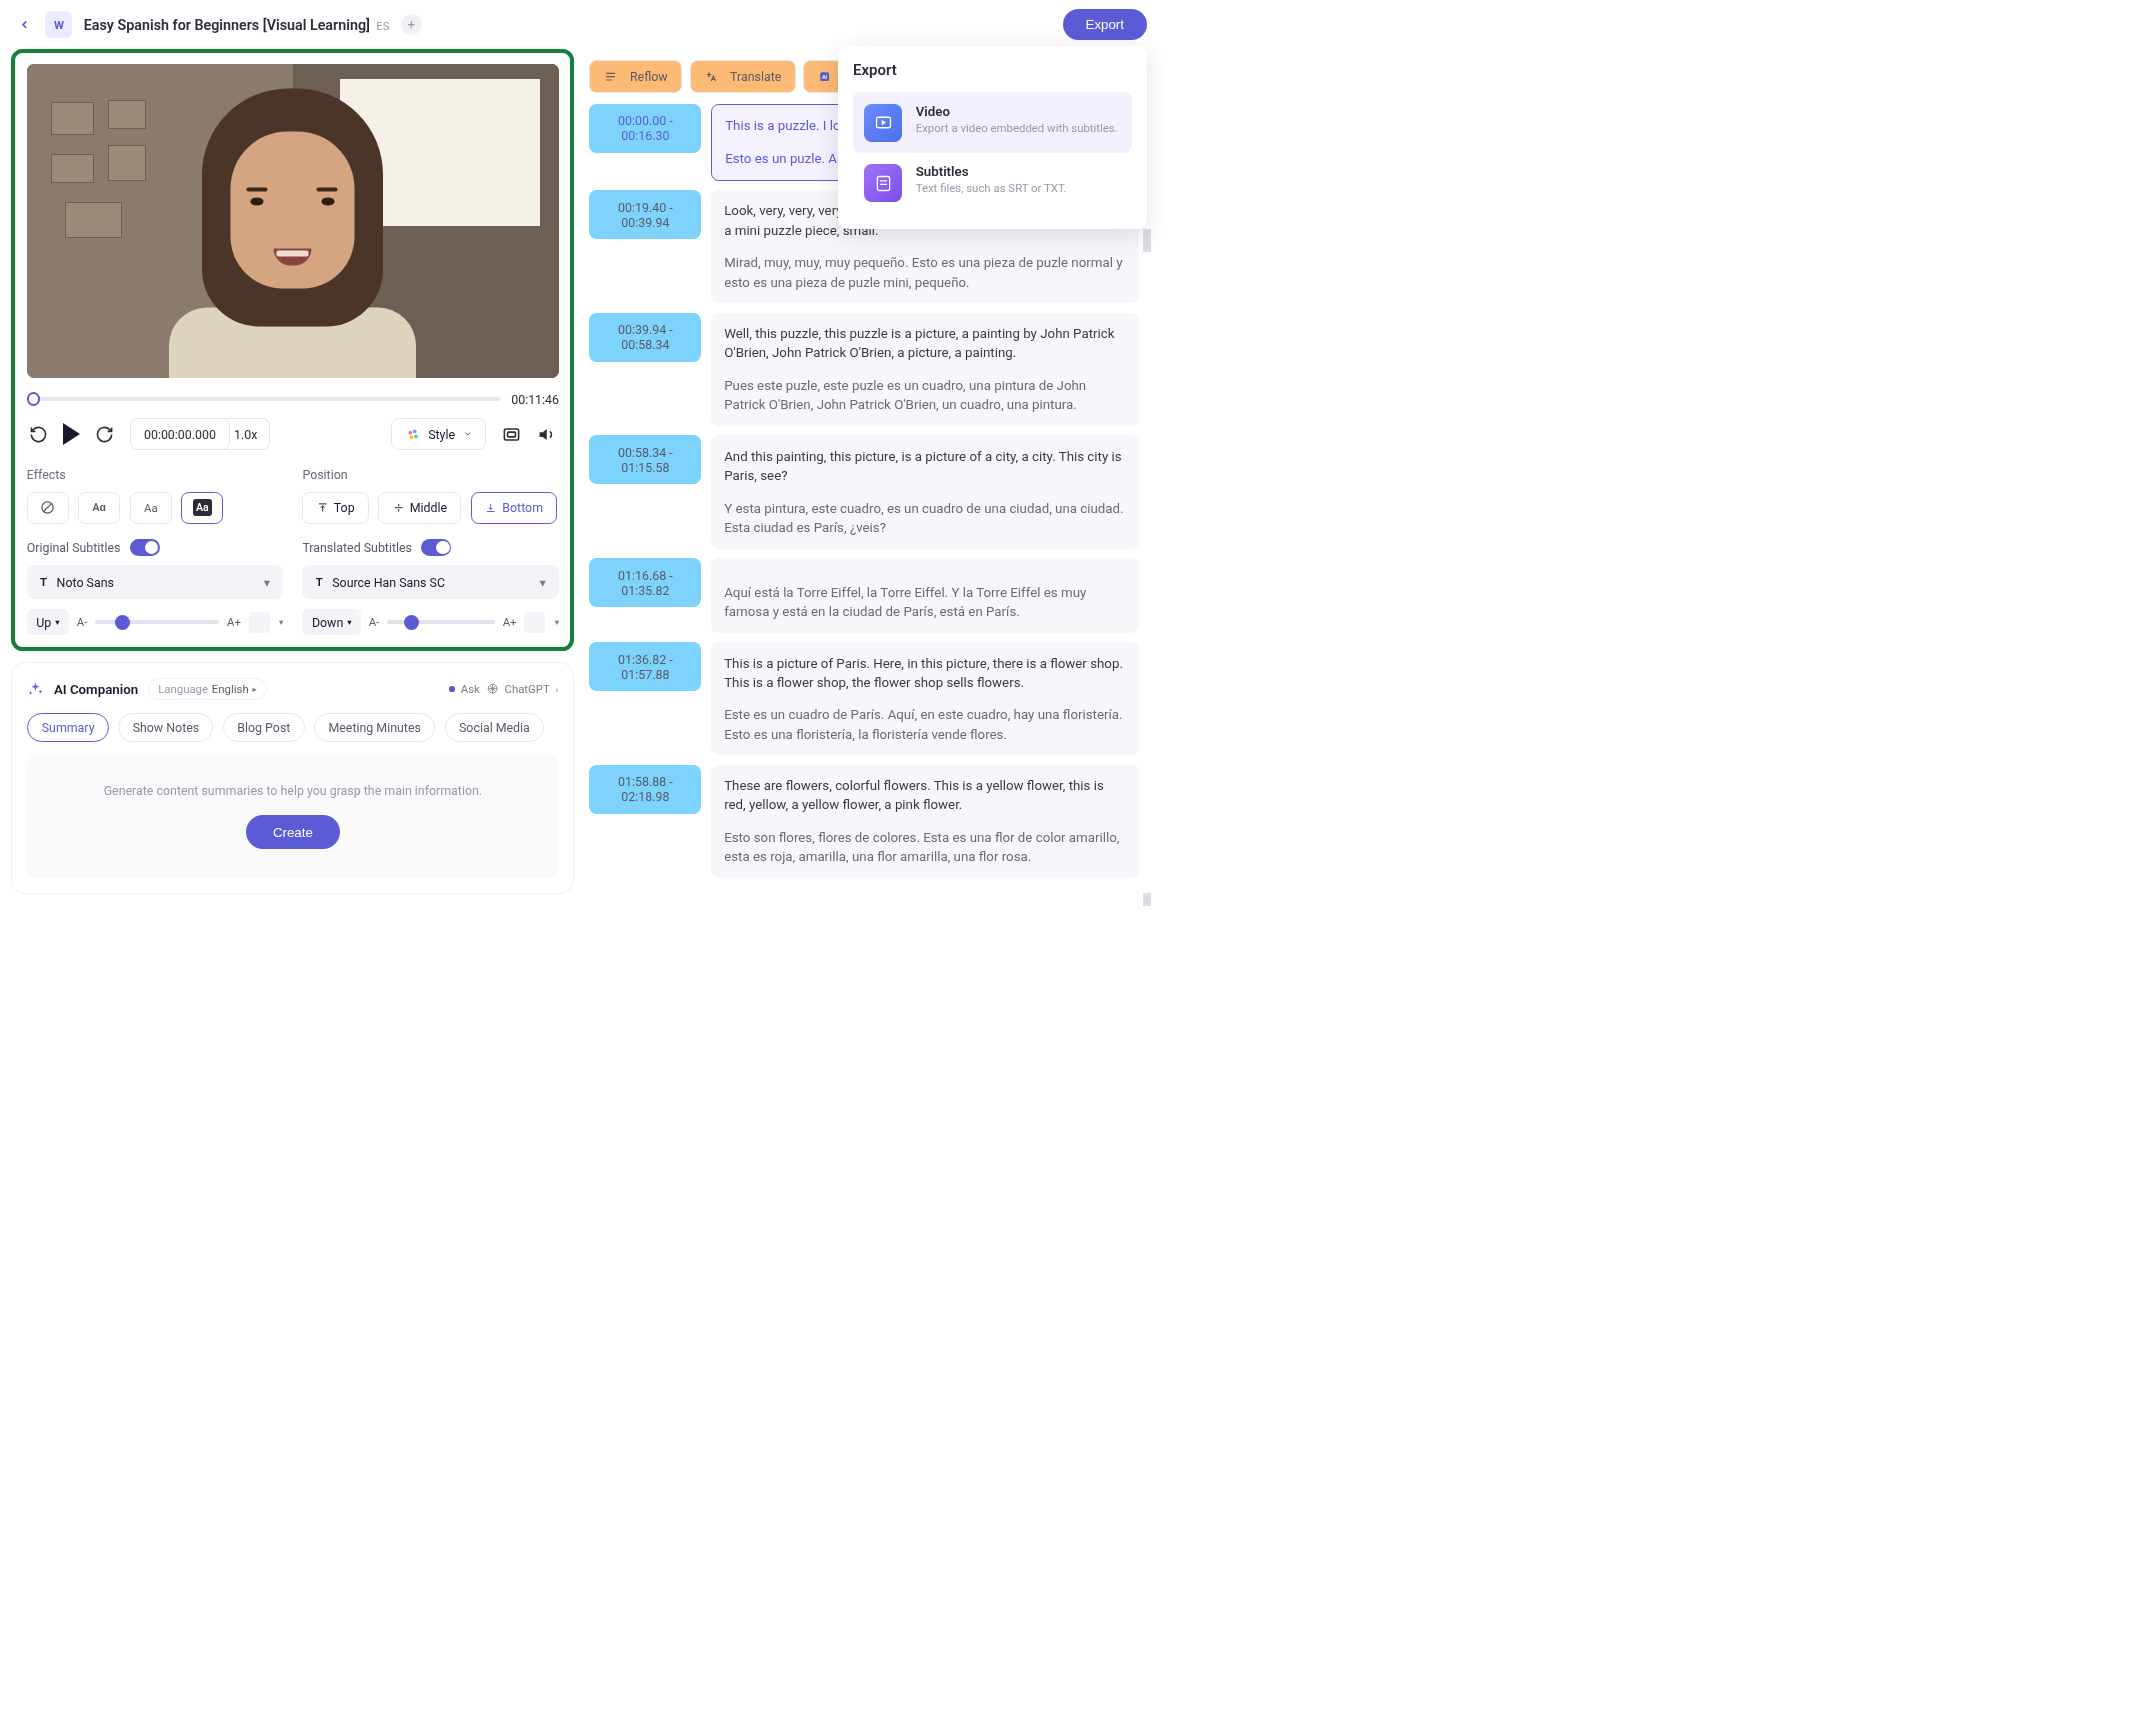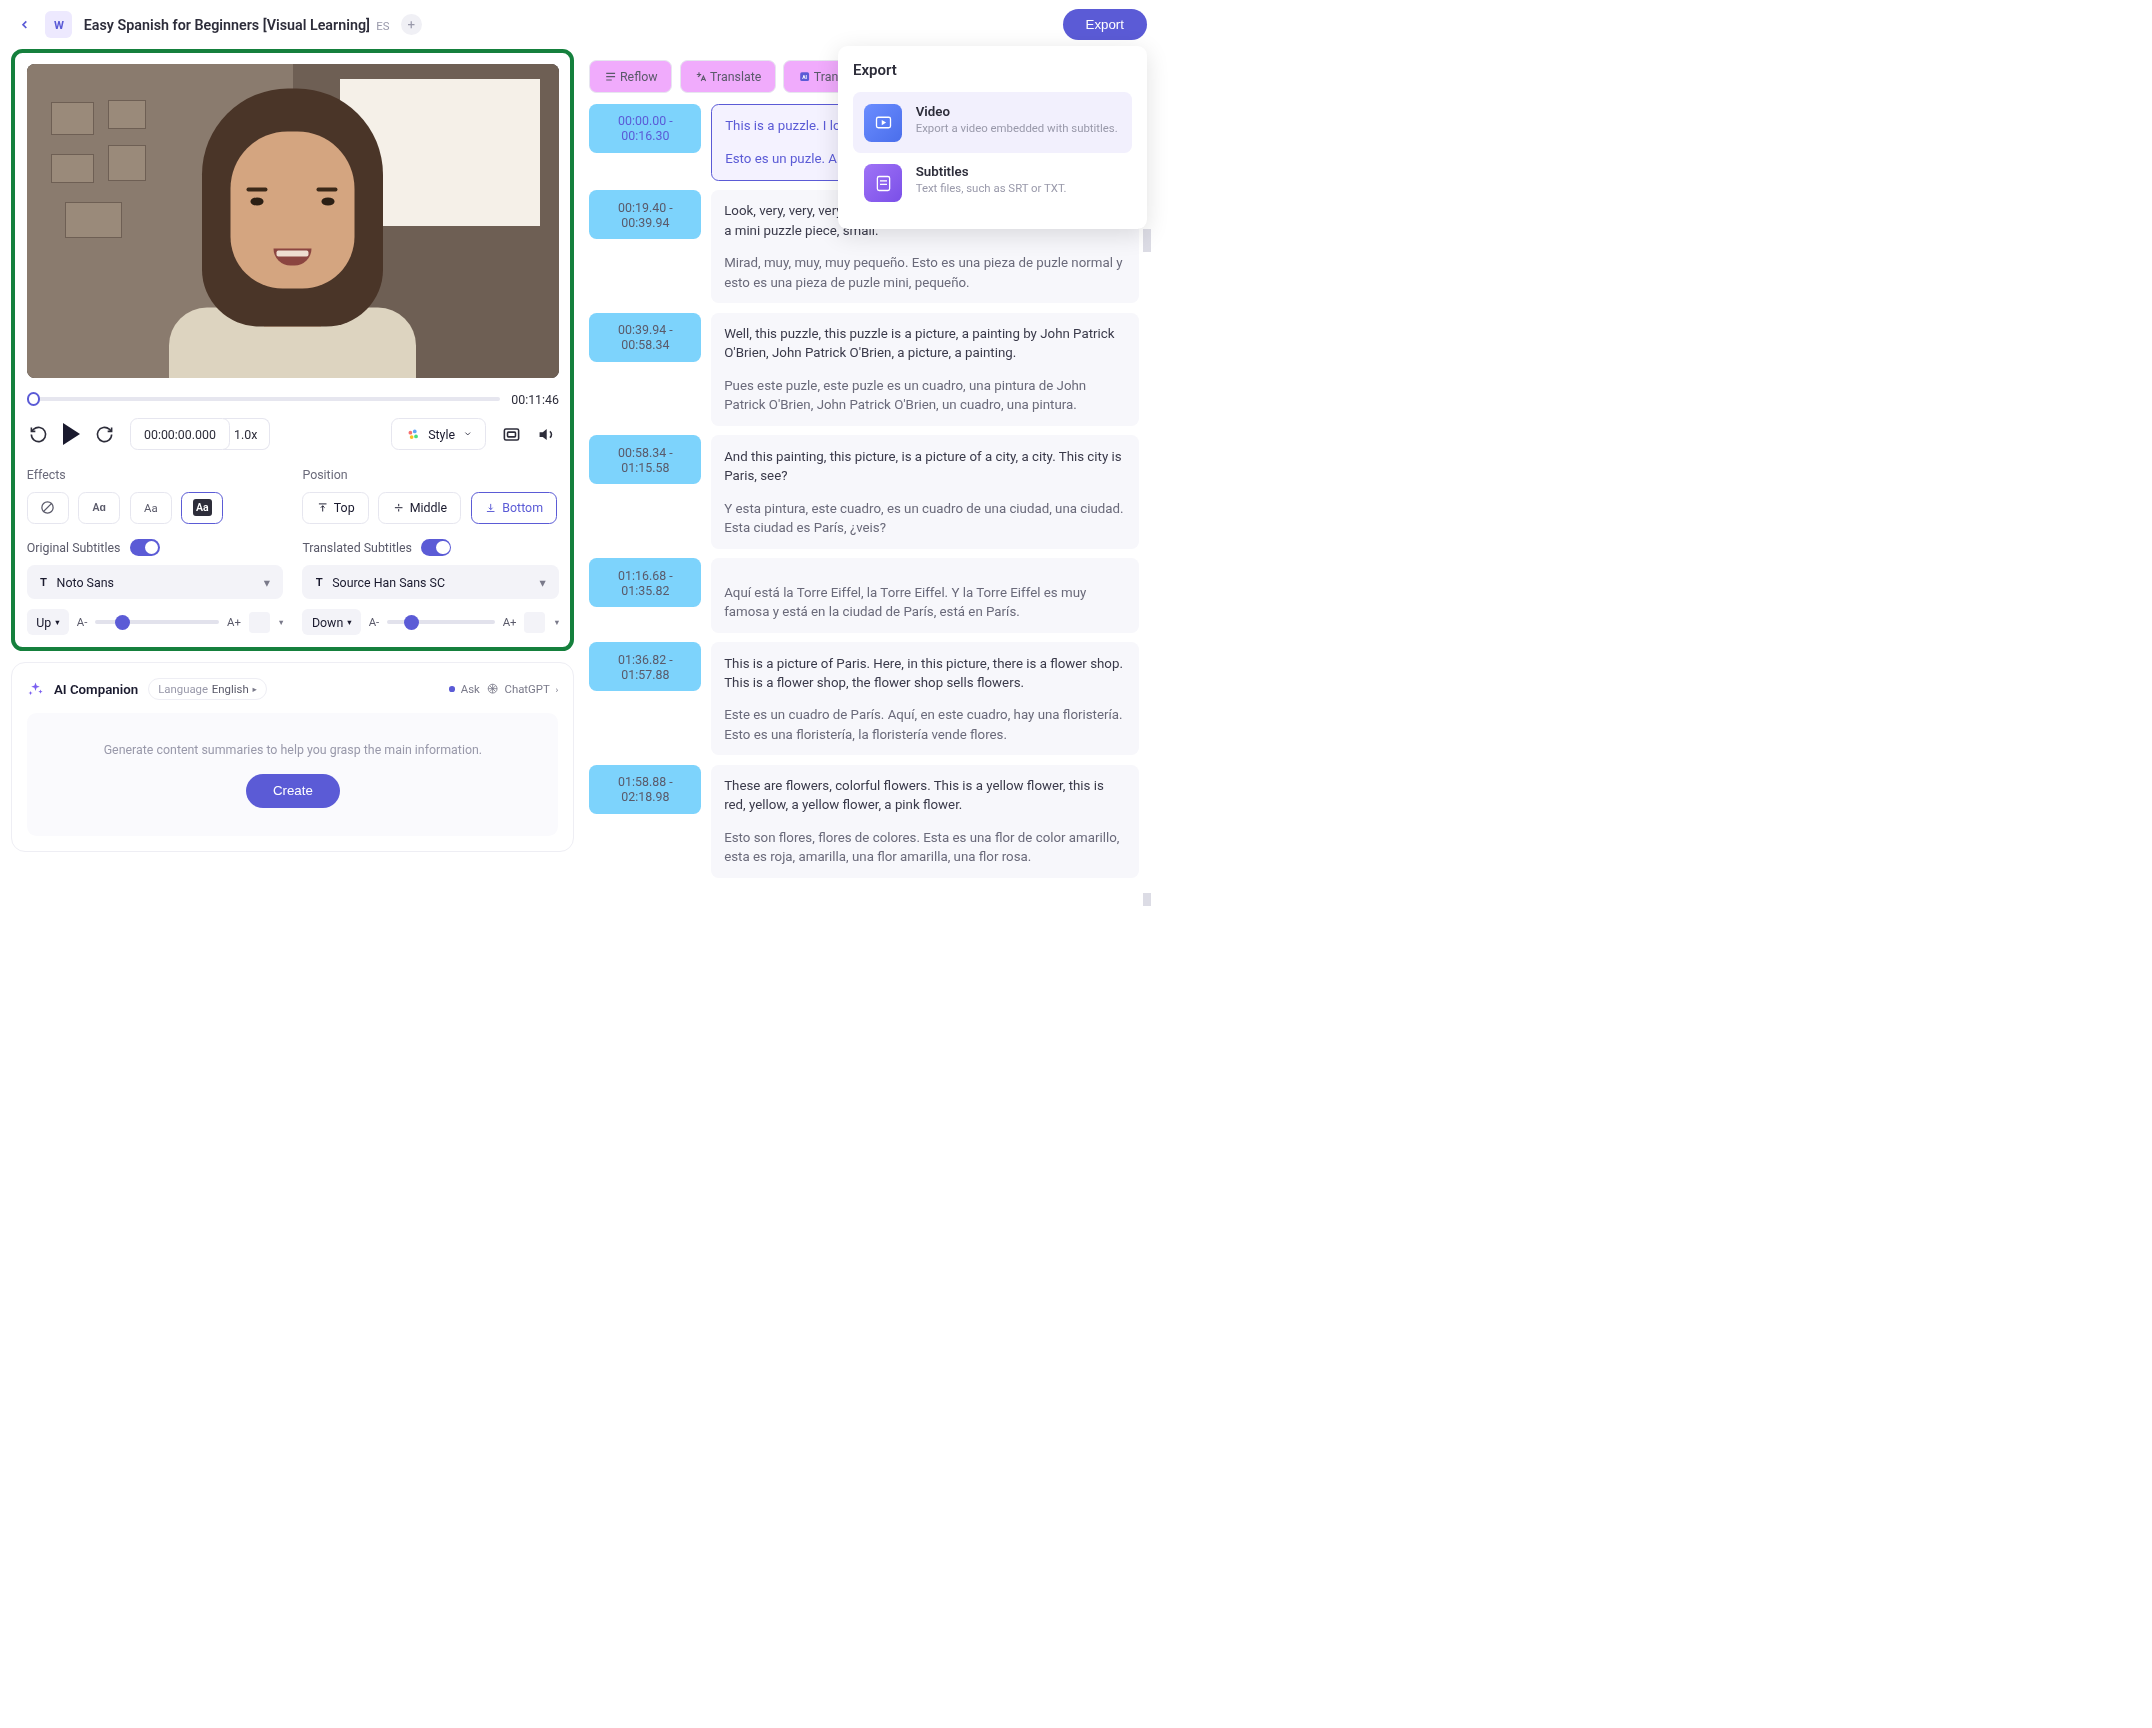--- a/index.html
+++ b/index.html
@@ -107,21 +107,21 @@
 .ai-ask { margin-left: auto; font-size: 11.4px; color: #7a7a8a; display: flex; gap: 5.7px; align-items: center; cursor: pointer; }
 .ai-tabs { display: flex; gap: 9.5px; margin-top: 13.3px; }
 .ai-tab { border: 1px solid #e6e6ef; border-radius: 15px; padding: 5.7px 13.3px; font-size: 12.4px; cursor: pointer; color: #5a5a6a; }
 .ai-tab.active { border-color: #5b5bd6; color: #5b5bd6; }
 .ai-content { background: #fafafd; border-radius: 9.5px; padding: 28.5px 19px; margin-top: 13.3px; text-align: center; }
 .ai-desc { font-size: 12.4px; color: #9999aa; margin-bottom: 17px; }
 .ai-create { background: #5b5bd6; color: #fff; border: none; border-radius: 19px; padding: 9.5px 27px; font-size: 13.3px; cursor: pointer; }
 
 
 .tab-row { display: flex; gap: 7.6px; padding: 11.4px 0; }
-.trans-tab { border: 1px solid #e6e6ef; border-radius: 7.6px; padding: 7.6px 13.3px; display: flex; gap: 3px; align-items: center; font-size: 12.4px; cursor: pointer; color: #5a5a6a; background: #f0abfc; }
+.trans-tab { border: 1px solid #e6e6ef; border-radius: 7.6px; padding: 7.6px 13.3px; display: flex; gap: 13px; align-items: center; font-size: 12.4px; cursor: pointer; color: #5a5a6a; background: #fdba74; }
 .trans-tab svg { width: 13.3px; height: 13.3px; }
 .trans-tab.purple svg { color: #5b5bd6; }
 
 .transcript { overflow-y: auto; display: flex; flex-direction: column; gap: 9.5px; padding-right: 11.4px; }
 .seg { display: flex; gap: 9.5px; }
 .seg-time { background: #7dd3fc; border-radius: 7.6px; padding: 9.5px 11.4px; font-size: 12.4px; color: #5a5a6a; height: fit-content; width: 112px; flex-shrink: 0; text-align: center; }
 .seg-body { flex: 1; background: #f7f7fb; border-radius: 7.6px; padding: 11.4px 13.3px; }
 .seg.active .seg-body { border: 1px solid #5b5bd6; background: #f4f2ff; }
 .seg.active .seg-time { color: #5b5bd6; }
 .seg-en { font-size: 13.3px; color: #3a3a4a; line-height: 1.45; }
@@ -384,20 +384,27 @@
             <span style="width:5.7px;height:5.7px;background:#5b5bd6;border-radius:50%;display:inline-block"></span>
             <span>Ask</span>
             <svg width="13.3" height="13.3" viewBox="0 0 24 24" fill="none" stroke="#7a7a8a" stroke-width="1.5">
                 <circle cx="12" cy="12" r="8"></circle>
                 <path d="M12 4v16M4 12h16M7 7l10 10M17 7L7 17"></path>
               </svg>
             <span>ChatGPT</span>
             <span style="font-size:9.5px">›</span>
           </div>
         </div>
+        <div class="ai-tabs" id="ai-tabs">
+            <div class="ai-tab active">Summary</div>
+            <div class="ai-tab">Show Notes</div>
+            <div class="ai-tab">Blog Post</div>
+            <div class="ai-tab">Meeting Minutes</div>
+            <div class="ai-tab">Social Media</div>
+          </div>
         <div class="ai-content">
           <div class="ai-desc">Generate content summaries to help you grasp the main information.</div>
           <button class="ai-create">Create</button>
         </div>
       </div>
     </div>
 
     <div class="right-col">
       <div class="tab-row">
         <div class="trans-tab">

